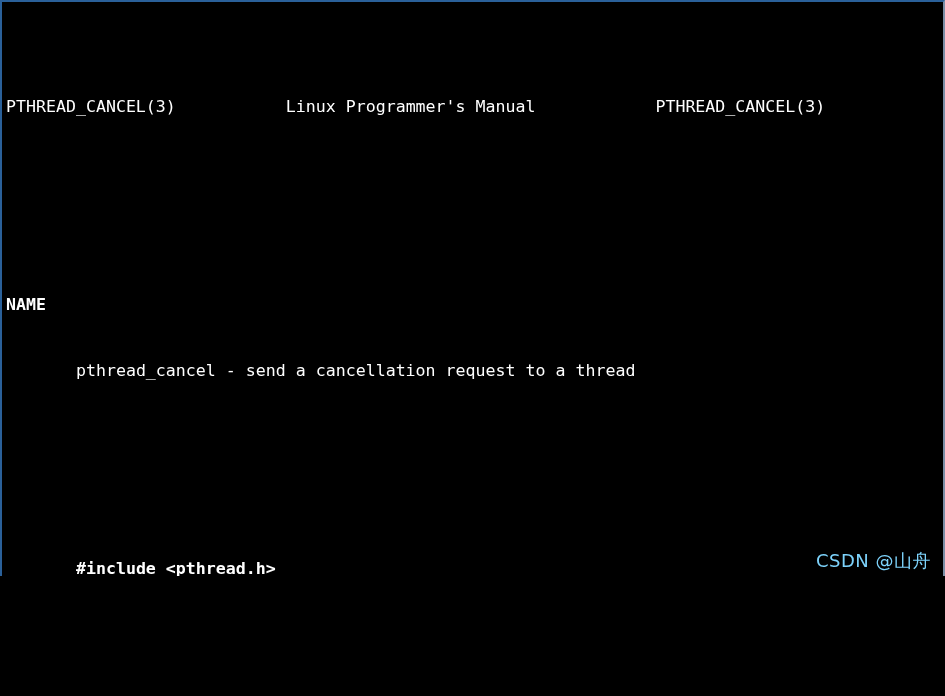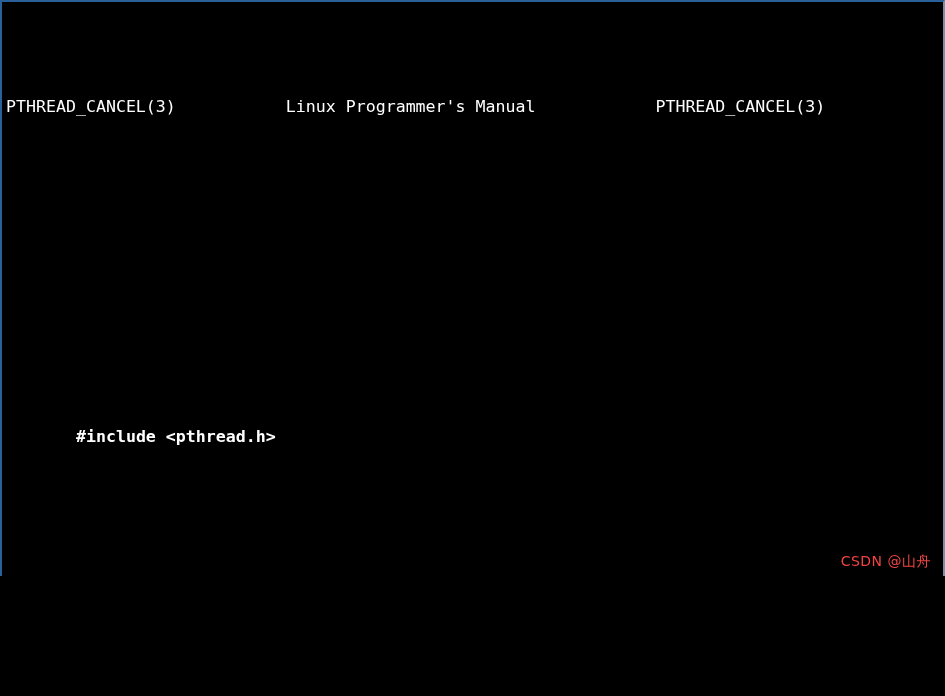--- a/index.html
+++ b/index.html
@@ -35,40 +35,42 @@
     white-space: pre;
     display: block;
   }
   .blank { height: 22px; display: block; }
   .b { font-weight: bold; }
   .hdr { font-weight: bold; }
   .watermark {
     position: absolute;
     right: 12px;
     bottom: 6px;
-    color: #ef4444;
+    color: #7dd3fc;
     font-family: "DejaVu Sans", "Liberation Sans", sans-serif;
-    font-size: 14px;
+    font-size: 18px;
     line-height: 18px;
     letter-spacing: 0.5px;
     white-space: pre;
   }
 </style>
 </head>
 <body>
 
 <div id="terminal">
   <div class="page">
 
     
     <span class="line"><span>PTHREAD_CANCEL(3)</span><span>           </span><span>Linux Programmer's Manual</span><span>            </span><span>PTHREAD_CANCEL(3)</span></span>
 
     <span class="blank"> </span>
 
     
+    <span class="line hdr">NAME</span>
+    <span class="line">       <span>pthread_cancel - send a cancellation request to a thread</span></span>
 
     <span class="blank"> </span>
 
     
     <span class="line">       <span class="b">#include &lt;pthread.h&gt;</span></span>
 
     
 
     
 

